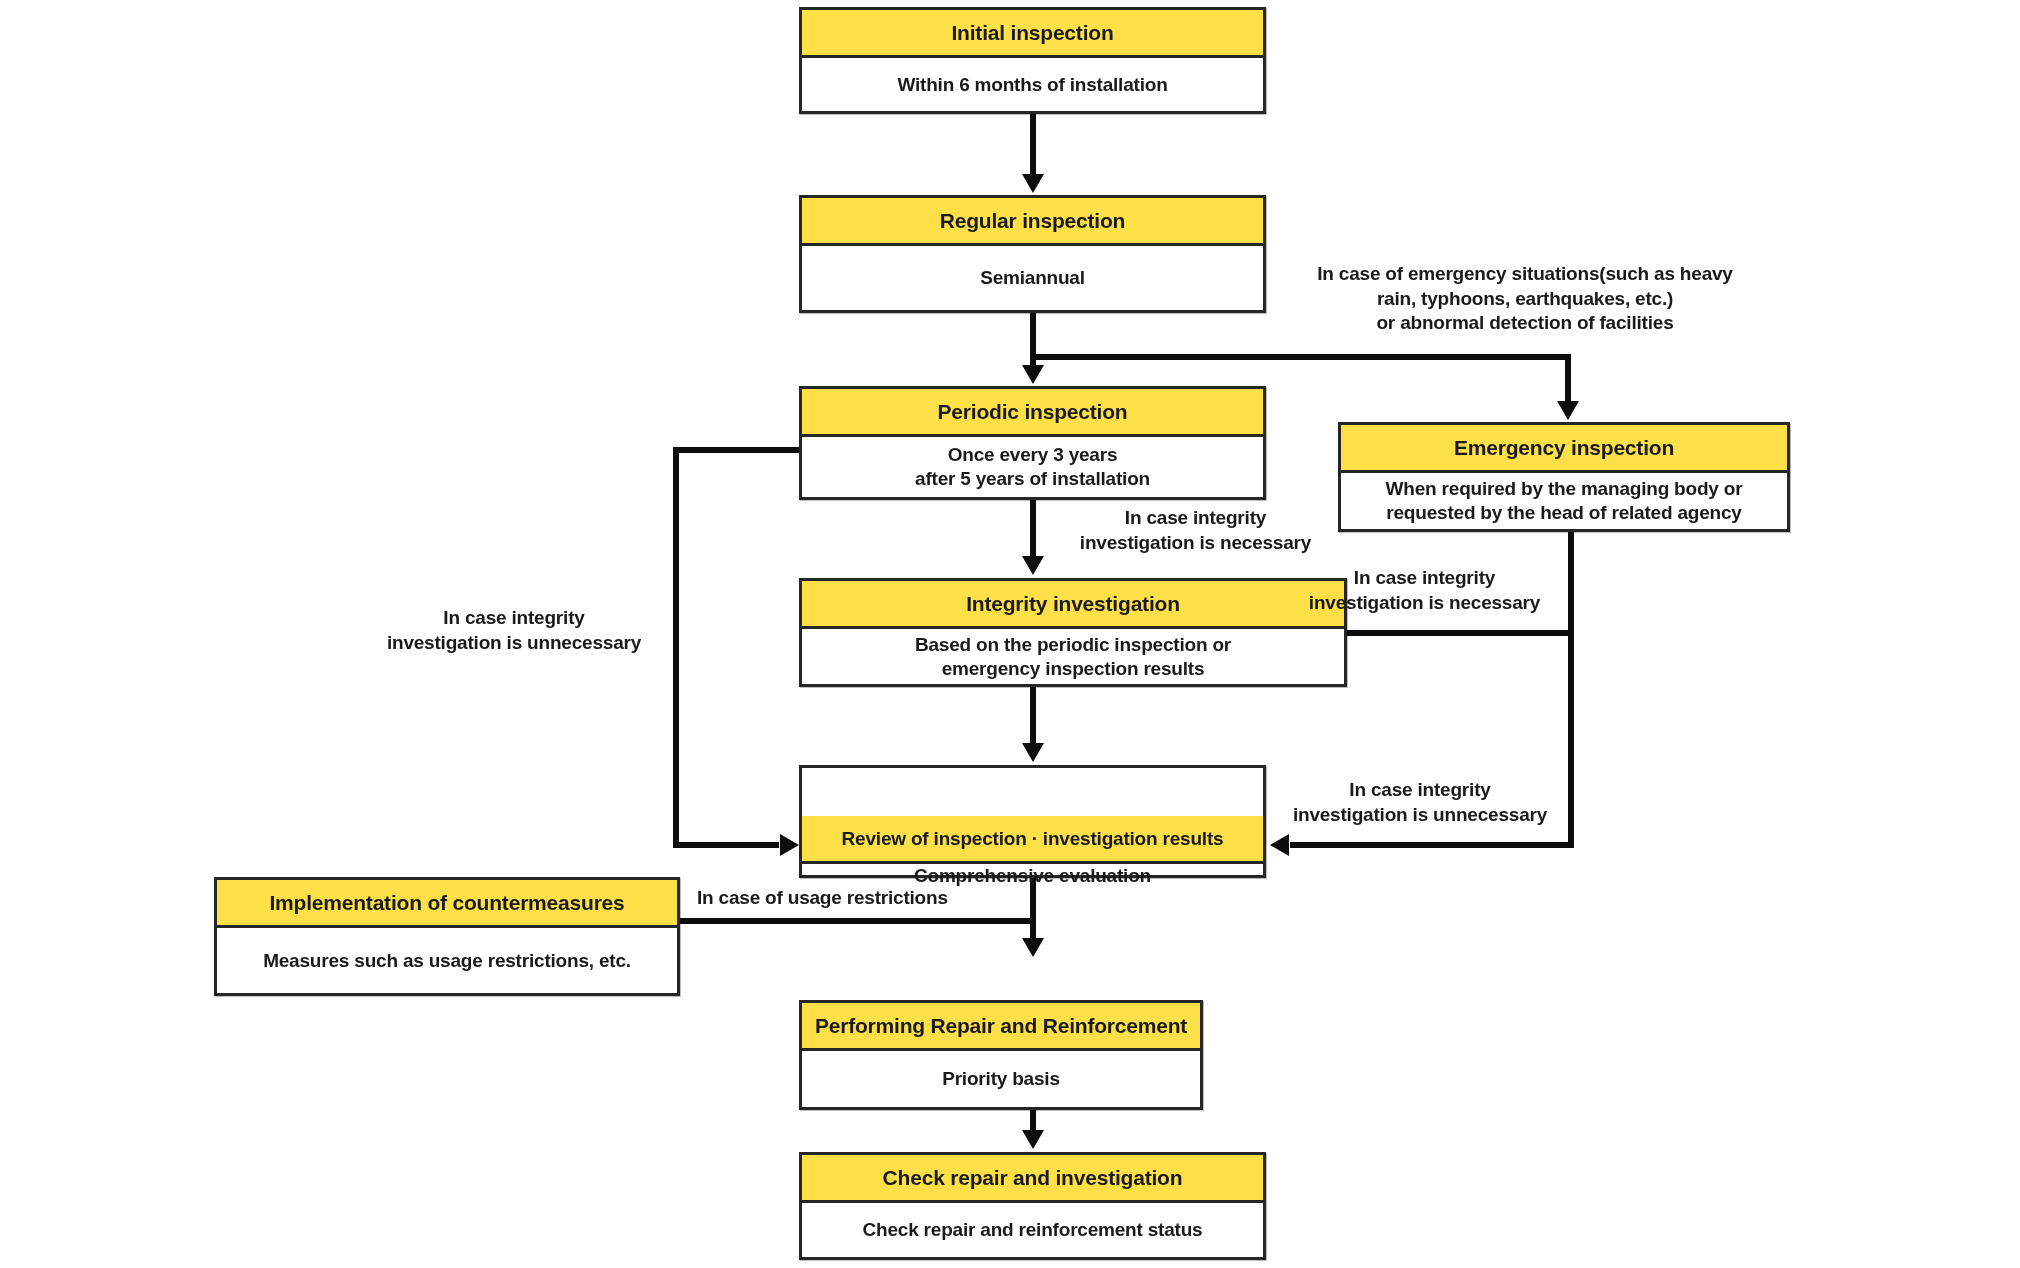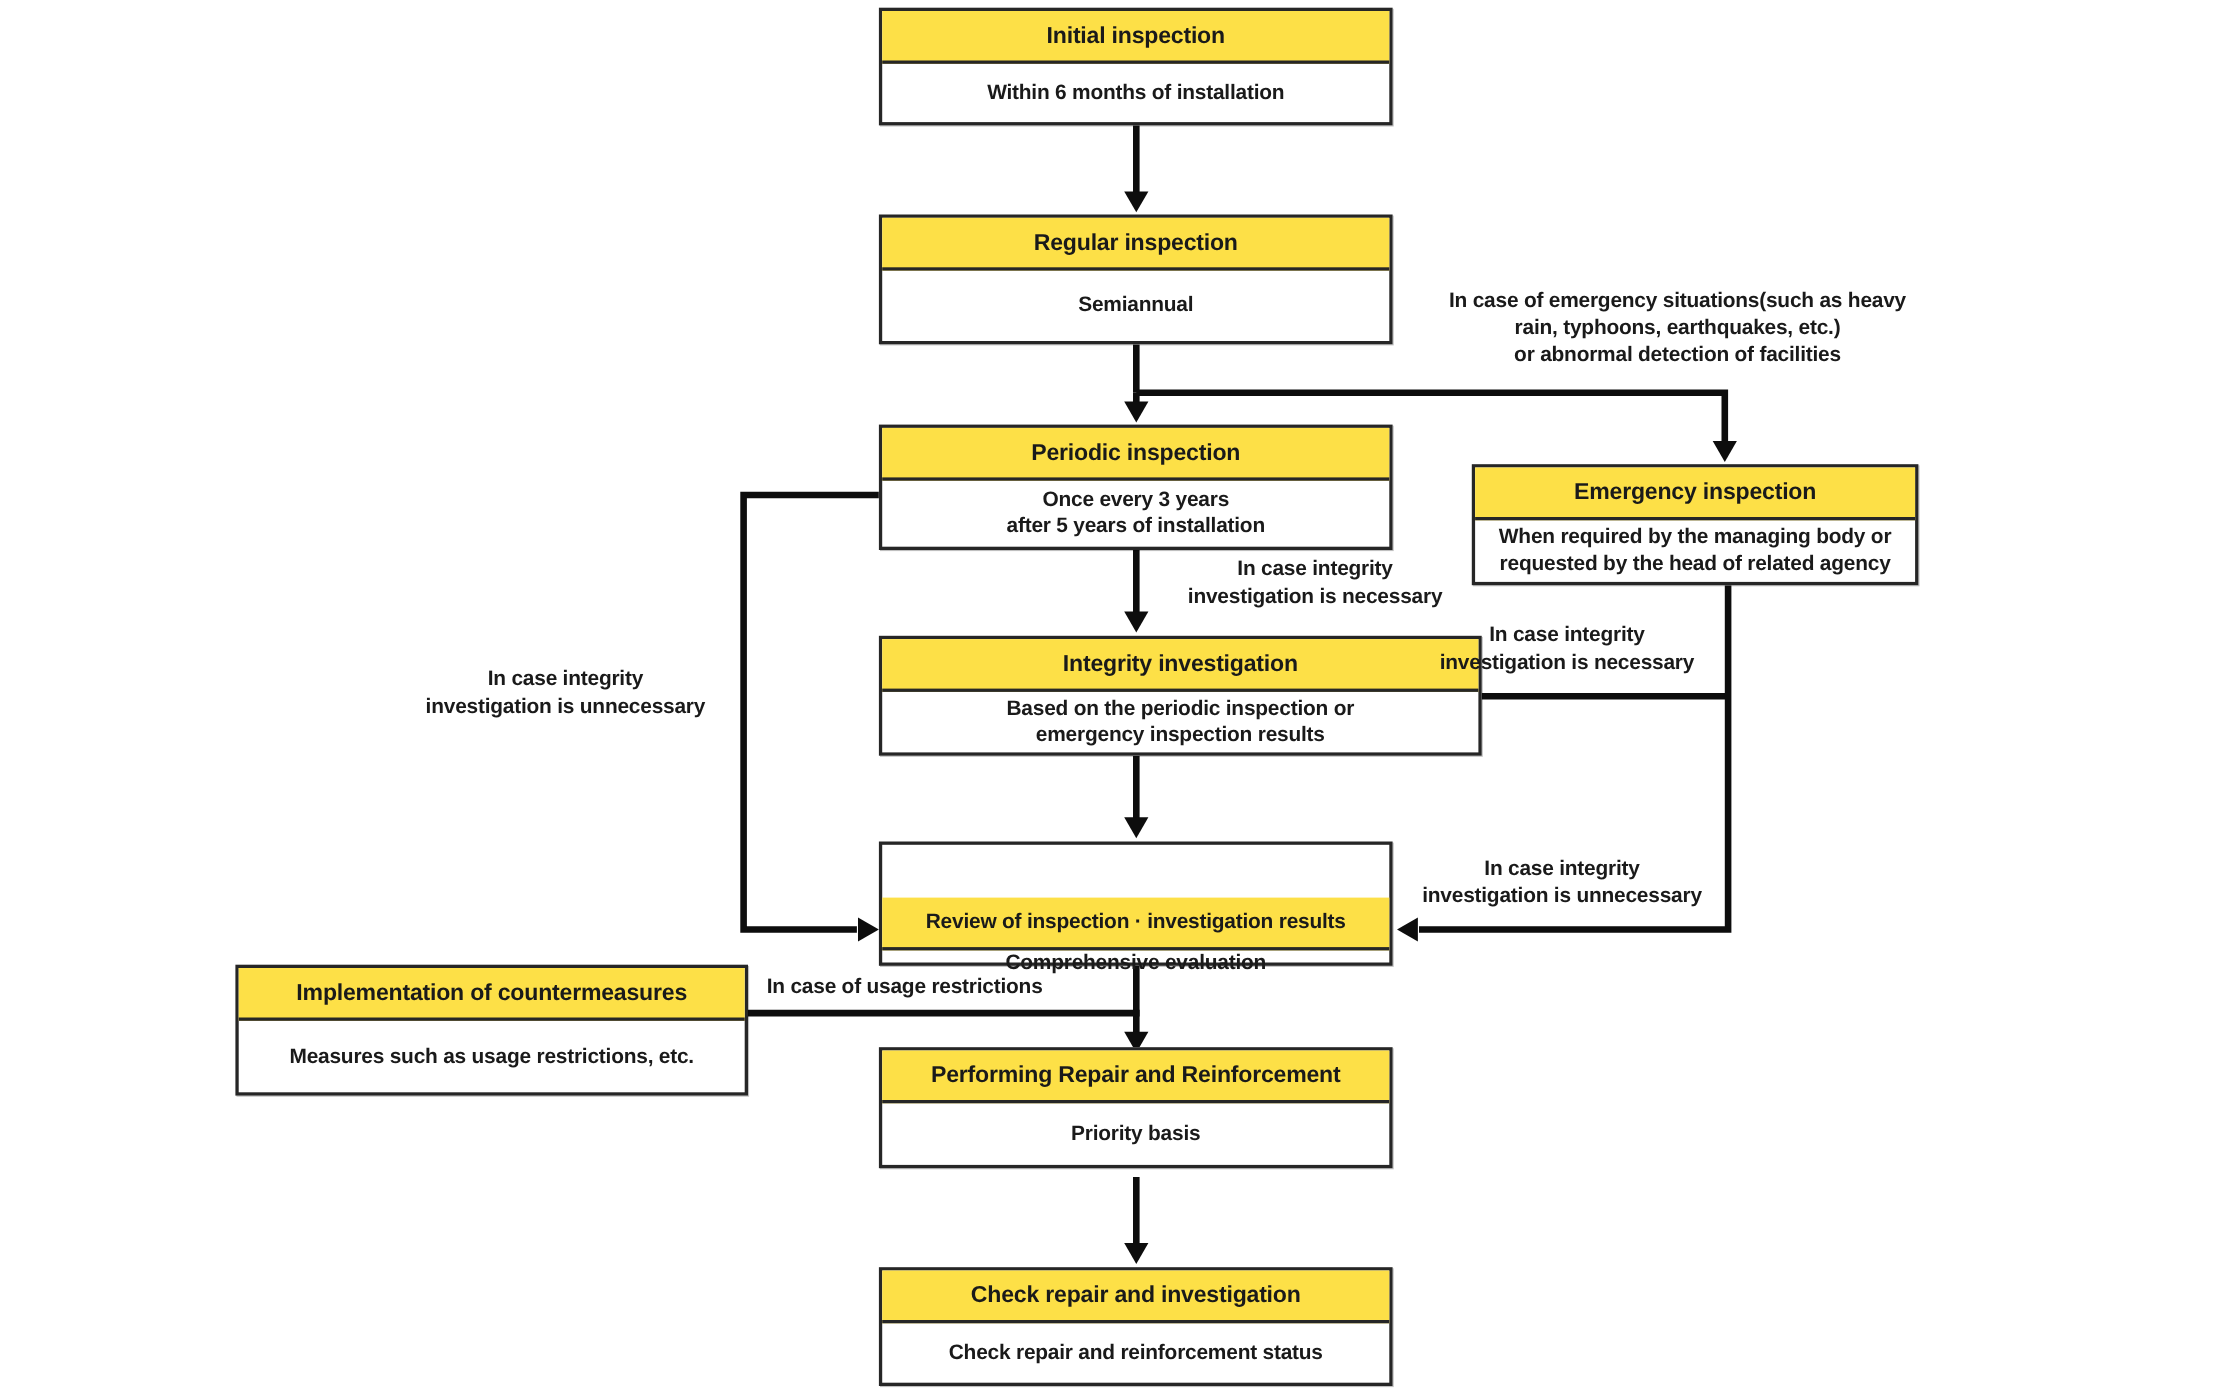--- a/index.html
+++ b/index.html
@@ -138,21 +138,21 @@
     <div class="box-header">Regular inspection</div>
     <div class="box-body">Semiannual</div>
   </div>
 
   <div class="box" style="left:799px; top:386px; width:467px; height:114px">
     <div class="box-header">Periodic inspection</div>
     <div class="box-body">Once every 3 years
 after 5 years of installation</div>
   </div>
 
-  <div class="box" style="left:1338px; top:422px; width:406px; height:110px">
+  <div class="box" style="left:1338px; top:422px; width:452px; height:110px">
     <div class="box-header">Emergency inspection</div>
     <div class="box-body">When required by the managing body or
 requested by the head of related agency</div>
   </div>
 
   <div class="box" style="left:799px; top:578px; width:548px; height:109px">
     <div class="box-header">Integrity investigation</div>
     <div class="box-body">Based on the periodic inspection or
 emergency inspection results</div>
   </div>
@@ -160,21 +160,21 @@
   <div class="box" style="left:799px; top:765px; width:467px; height:113px">
     <div class="box-header small">Review of inspection · investigation results</div>
     <div class="box-body">Comprehensive evaluation</div>
   </div>
 
   <div class="box" style="left:214px; top:877px; width:466px; height:119px">
     <div class="box-header">Implementation of countermeasures</div>
     <div class="box-body">Measures such as usage restrictions, etc.</div>
   </div>
 
-  <div class="box" style="left:799px; top:952px; width:467px; height:110px">
+  <div class="box" style="left:799px; top:1000px; width:404px; height:110px">
     <div class="box-header">Performing Repair and Reinforcement</div>
     <div class="box-body">Priority basis</div>
   </div>
 
   <div class="box" style="left:799px; top:1152px; width:467px; height:108px">
     <div class="box-header">Check repair and investigation</div>
     <div class="box-body">Check repair and reinforcement status</div>
   </div>
 
   <div class="flow-label" style="left:1285px; top:262px; width:480px;">In case of emergency situations(such as heavy

